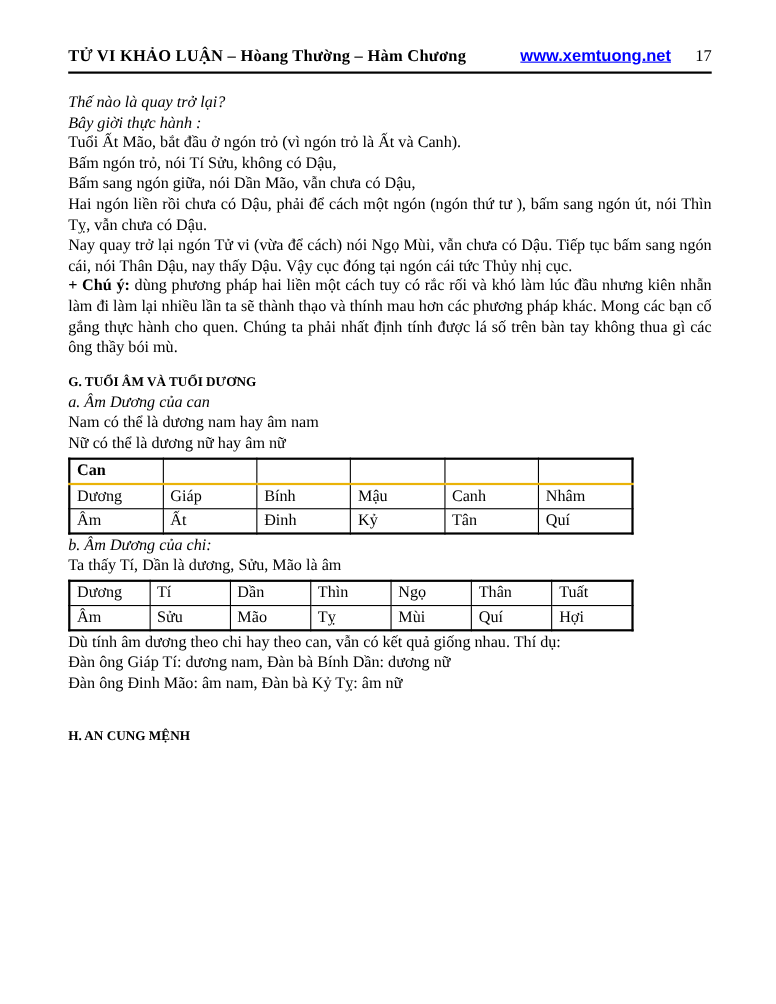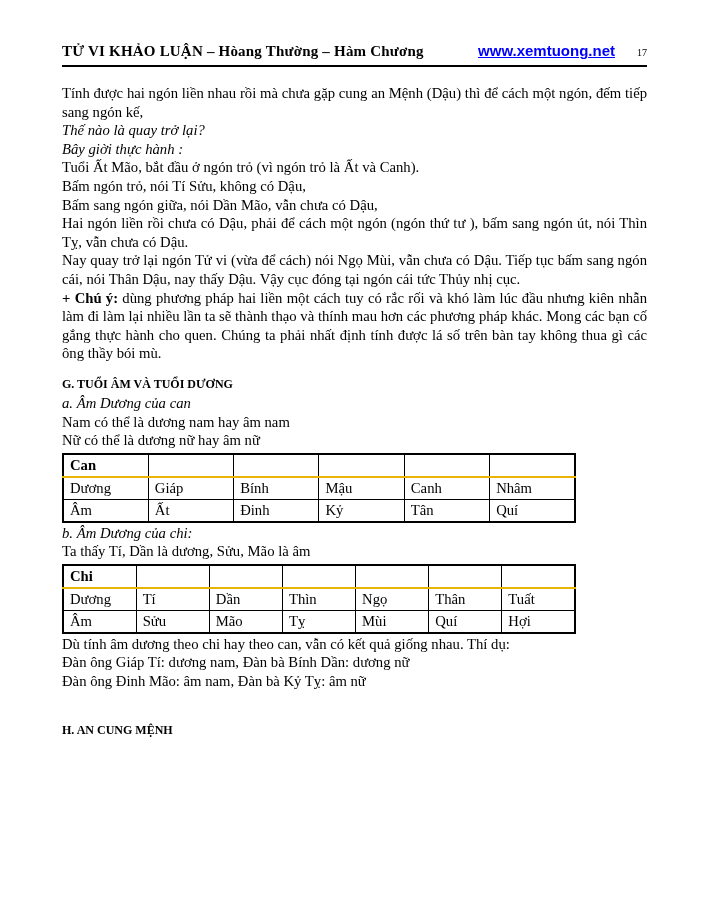--- a/index.html
+++ b/index.html
@@ -31,21 +31,21 @@
   .hdr-right { display: flex; align-items: baseline; gap: 22px; }
   .site-link {
     font-family: "Liberation Sans", "DejaVu Sans", sans-serif;
     font-size: 15px;
     font-weight: bold;
     color: #0000ff;
     text-decoration: underline;
     cursor: pointer;
     white-space: nowrap;
   }
-  .page-num { font-size: 10px; }
+  .page-num { font-size: 15px; }
   
   .content { margin-top: 17px; }
   p.line {
     margin: 0;
     font-size: 14.7px;
     line-height: 18.6px;
     text-align: justify;
   }
   p.single { text-align: left; }
   .it { font-style: italic; }
@@ -87,21 +87,20 @@
   <div class="pg-header">
     <span class="title">TỬ VI KHẢO LUẬN – Hòang Thường – Hàm Chương</span>
     <span class="hdr-right">
       <a class="site-link">www.xemtuong.net</a>
       <span class="page-num">17</span>
     </span>
   </div>
 
   <div class="content">
 
-    <p class="line">Tính được hai ngón liền nhau rồi mà chưa gặp cung an Mệnh (Dậu) thì để cách một ngón, đếm tiếp sang ngón kế,</p>
     <p class="line single it">Thế nào là quay trở lại?</p>
     <p class="line single it">Bây giời thực hành :</p>
     <p class="line single">Tuổi Ất Mão, bắt đầu ở ngón trỏ (vì ngón trỏ là Ất và Canh).</p>
     <p class="line single">Bấm ngón trỏ, nói Tí Sửu, không có Dậu,</p>
     <p class="line single">Bấm sang ngón giữa, nói Dần Mão, vẫn chưa có Dậu,</p>
     <p class="line">Hai ngón liền rồi chưa có Dậu, phải để cách một ngón (ngón thứ tư ), bấm sang ngón út, nói Thìn Tỵ, vẫn chưa có Dậu.</p>
     <p class="line">Nay quay trở lại ngón Tử vi (vừa để cách) nói Ngọ Mùi, vẫn chưa có Dậu. Tiếp tục bấm sang ngón cái, nói Thân Dậu, nay thấy Dậu. Vậy cục đóng tại ngón cái tức Thủy nhị cục.</p>
     <p class="line"><b>+ Chú ý:</b><span> dùng phương pháp hai liền một cách tuy có rắc rối và khó làm lúc đầu nhưng kiên nhẫn làm đi làm lại nhiều lần ta sẽ thành thạo và thính mau hơn các phương pháp khác. Mong các bạn cố gắng thực hành cho quen. Chúng ta phải nhất định tính được lá số trên bàn tay không thua gì các ông thầy bói mù.</span></p>
 
     <p class="sec-heading mt-blank">G. TUỔI ÂM VÀ TUỔI DƯƠNG</p>
@@ -137,29 +136,20 @@
         <td>Quí</td>
       </tr>
     </tbody>
       </table>
 
     <p class="line single it mt-small">b. Âm Dương của chi:</p>
     <p class="line single">Ta thấy Tí, Dần là dương, Sửu, Mão là âm</p>
 
     <table class="grid">
       <tbody>
-          <tr class="hd">
-        <td>Chi</td>
-        <td></td>
-        <td></td>
-        <td></td>
-        <td></td>
-        <td></td>
-        <td></td>
-      </tr>
       <tr>
         <td>Dương</td>
         <td>Tí</td>
         <td>Dần</td>
         <td>Thìn</td>
         <td>Ngọ</td>
         <td>Thân</td>
         <td>Tuất</td>
       </tr>
       <tr>

